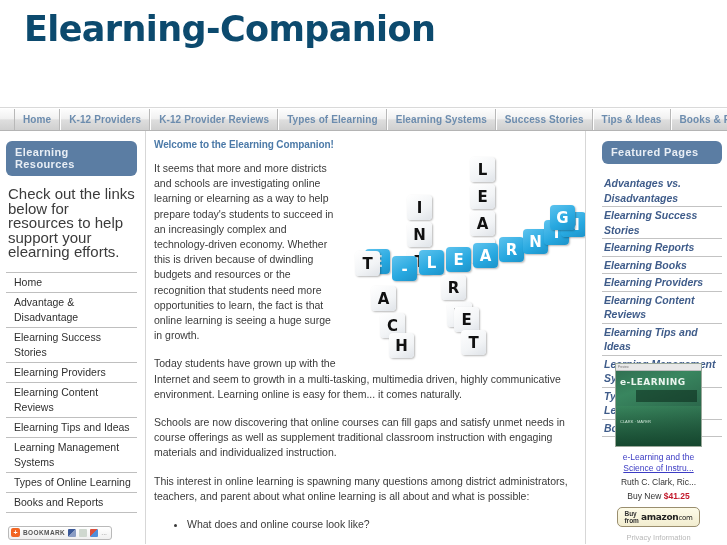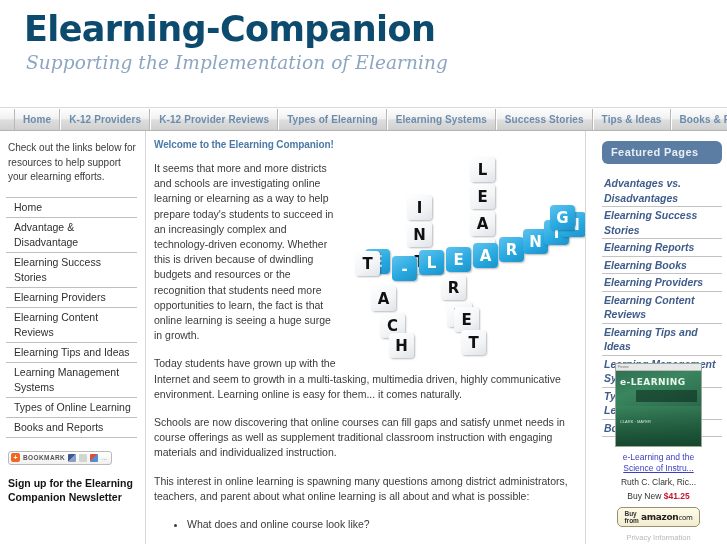--- a/index.html
+++ b/index.html
@@ -98,21 +98,21 @@
     background: #5b7da3;
     color: #e8eef5;
     font-size: 11px;
     font-weight: bold;
     padding: 5px 9px 6px 9px;
     border-radius: 6px;
     letter-spacing: 0.4px;
     margin-bottom: 11px;
   }
   .blurb {
-    font-size: 10px;
+    font-size: 15px;
     color: #3b3b3b;
     line-height: 14.5px;
     margin: 0 0 12px 2px;
   }
   .link-list { list-style: none; margin: 0; padding: 0; }
   .link-list li {
     border-bottom: 1px solid #bfbfbf;
     padding: 2px 2px 2px 8px;
     font-size: 10.5px;
     line-height: 15px;
@@ -318,39 +318,39 @@
   }
 </style>
 </head>
 <body>
 
 <div id="page">
 
   <div class="header">
     <div class="logo-wrap">
       <div class="logo-title">Elearning-Companion</div>
-      <div class="logo-tagline">Supporting the Implementation of Elearning</div>
     </div>
   </div>
 
   <div class="navbar">
     <div class="nav-item">Home</div>
     <div class="nav-item">K-12 Providers</div>
     <div class="nav-item">K-12 Provider Reviews</div>
     <div class="nav-item">Types of Elearning</div>
     <div class="nav-item">Elearning Systems</div>
     <div class="nav-item">Success Stories</div>
     <div class="nav-item">Tips &amp; Ideas</div>
     <div class="nav-item">Books &amp; Reports</div>
 
   </div>
 
   <div class="body-wrap">
 
     <div class="left-col">
+      <div class="panel-badge">Elearning Resources</div>
       <p class="blurb">Check out the links below for resources to help support your elearning efforts.</p>
       <ul class="link-list">
         <li>Home</li>
         <li>Advantage &amp; Disadvantage</li>
         <li>Elearning Success Stories</li>
         <li>Elearning Providers</li>
         <li>Elearning Content Reviews</li>
         <li>Elearning Tips and Ideas</li>
         <li>Learning Management Systems</li>
         <li>Types of Online Learning</li>

